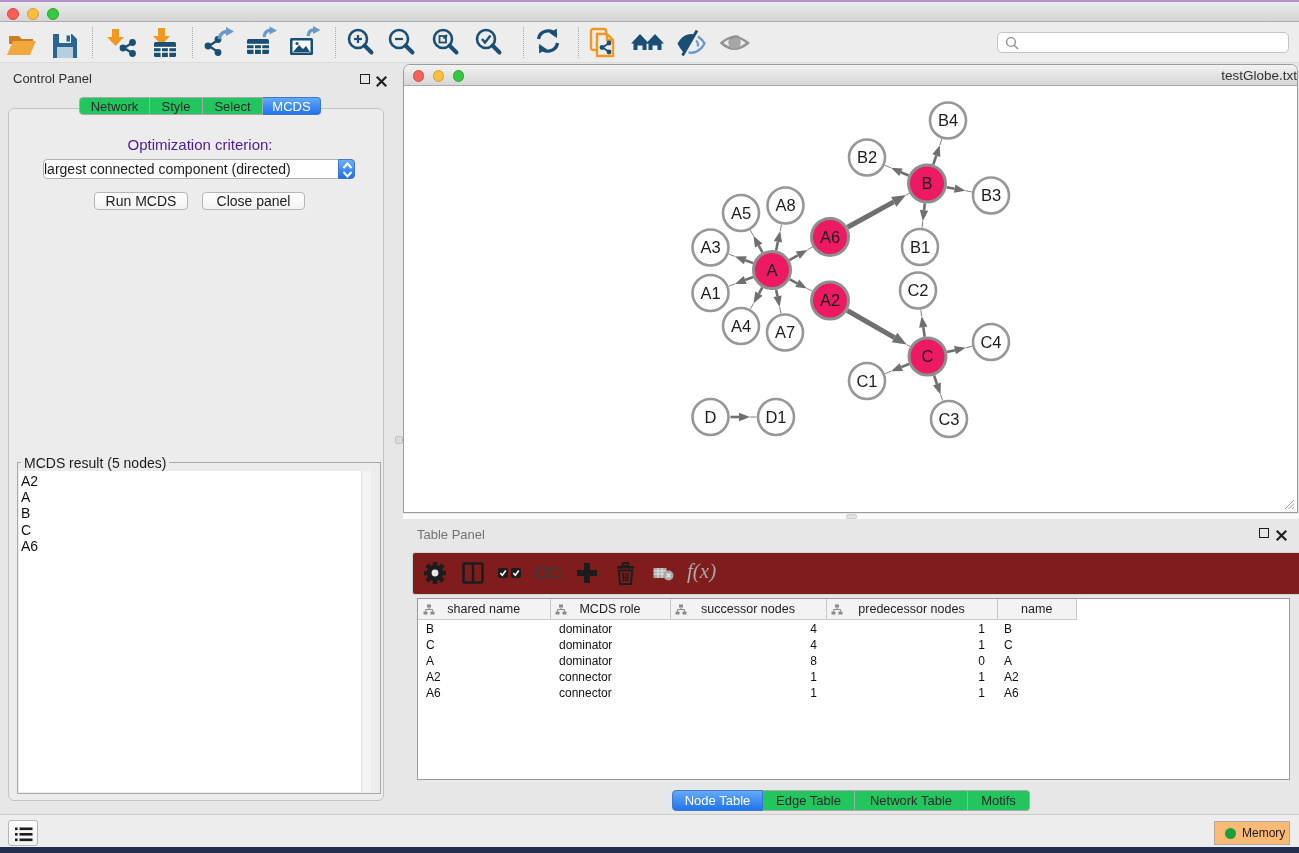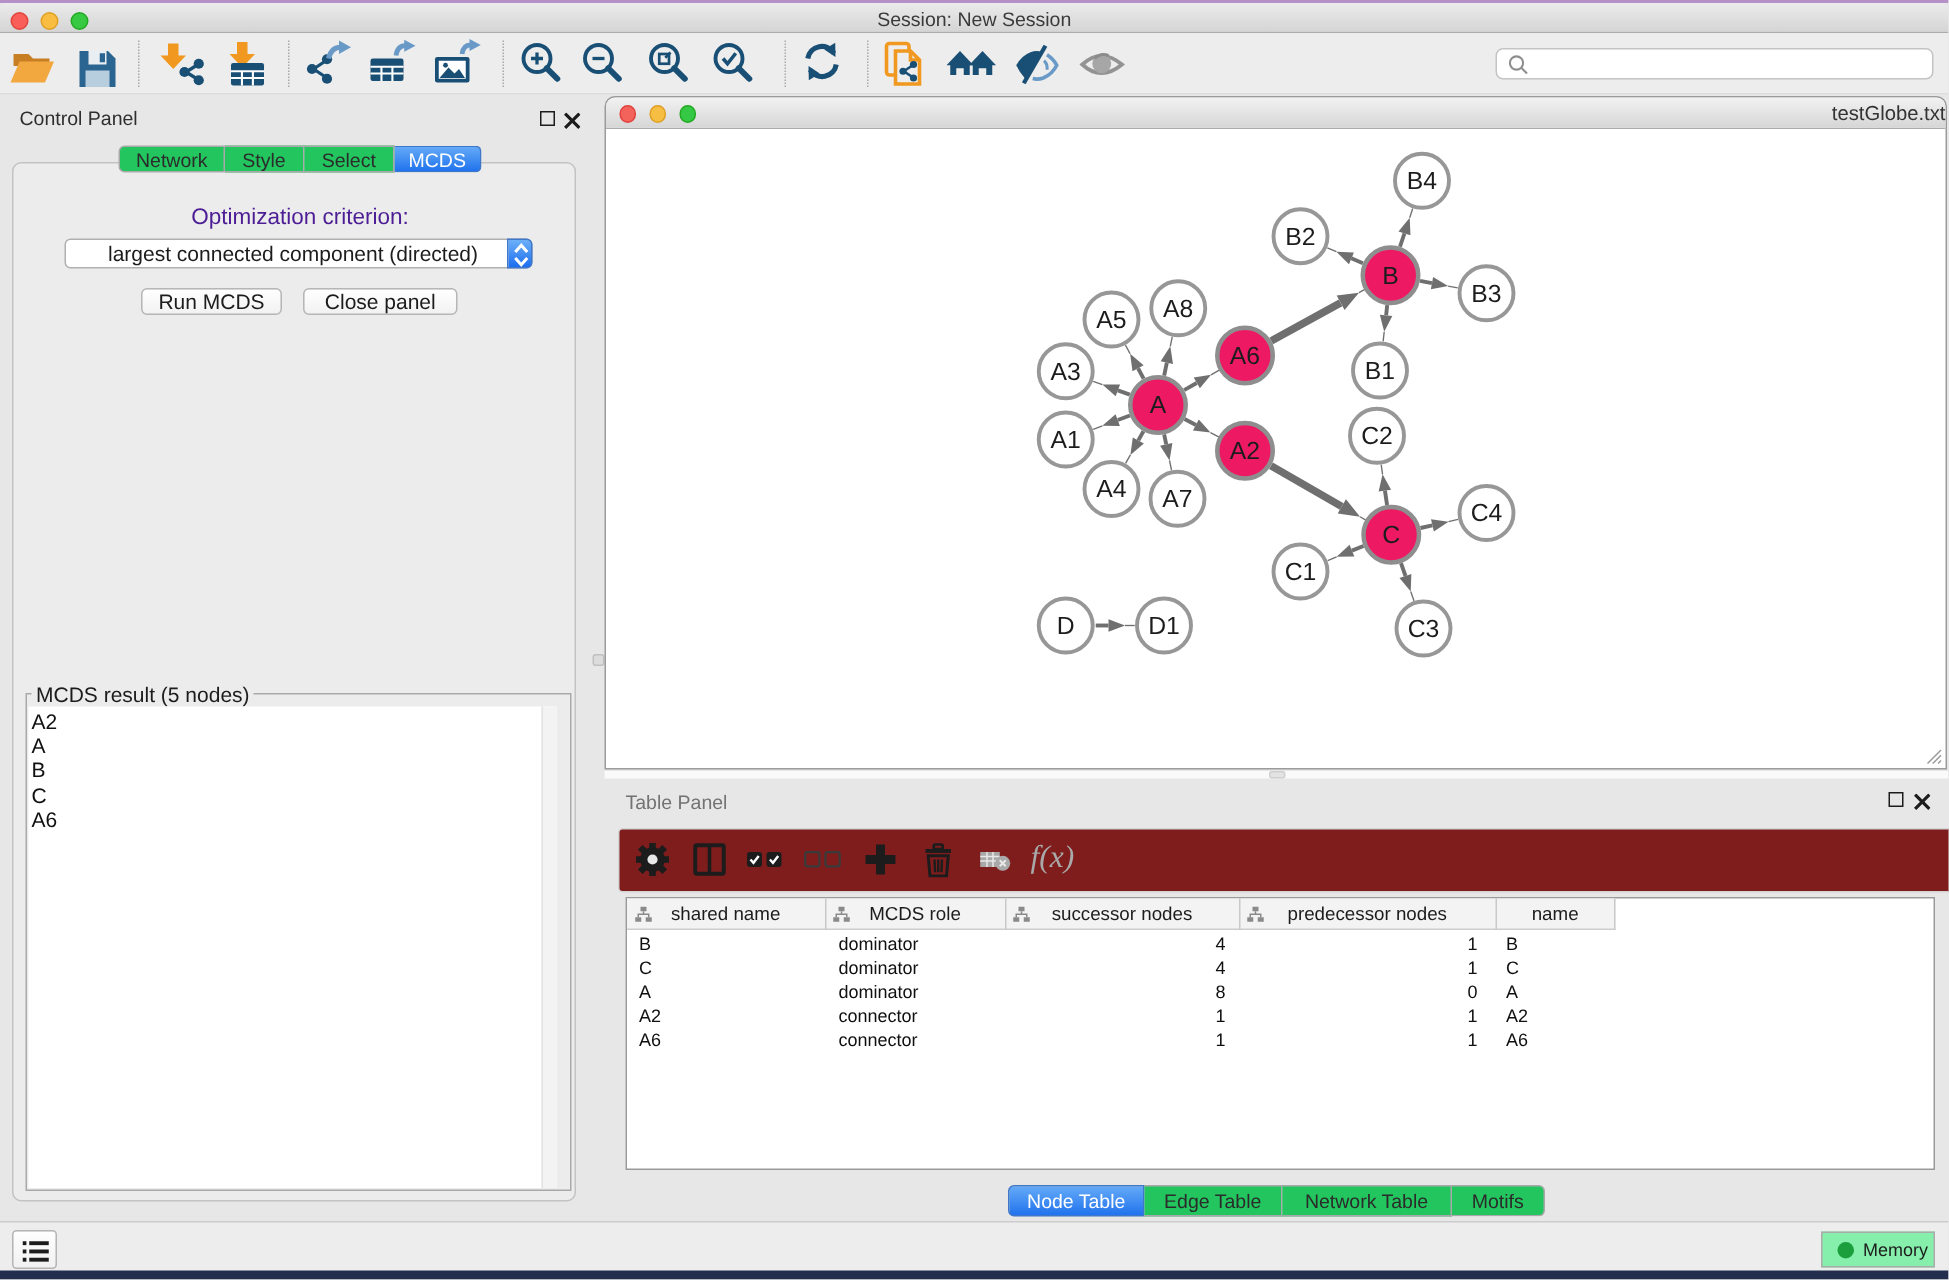--- a/index.html
+++ b/index.html
@@ -37,21 +37,21 @@
 .tabrow .seg { height:18px; background:#22c55e; border:1px solid #a9a9a9; border-left:none;
   font-size:13px; color:#2b2b2b; text-align:center; line-height:17px; }
 .tabrow .seg.first { border-left:1px solid #a9a9a9; border-radius:4px 0 0 4px; }
 .tabrow .seg.last { border-radius:0 4px 4px 0; }
 .tabrow .seg.sel { background:linear-gradient(#64aaf7,#2173ee); color:#fff; border-color:#3f77c9; }
 #cpTabs { left:79px; top:97px; }
 
 #optLabel { left:12px; top:136px; width:376px; text-align:center; font-size:15px; color:#4c1d95; }
 #combo { left:43px; top:159px; width:312px; height:20px; background:#fff;
   border:1px solid #b0b0b0; border-radius:4px; font-size:14px; color:#1c1c1c;
-  line-height:18px; padding-left:28px; }
+  line-height:18px; padding-left:0; }
 #comboBtn { left:338px; top:159px; width:17px; height:20px;
   background:linear-gradient(#6db0f8,#1c6ef0); border-radius:0 4px 4px 0;
   border:1px solid #3f77c9; }
 .btn { background:linear-gradient(#ffffff,#f2f2f2); border:1px solid #b6b6b6; border-radius:4px;
   font-size:14px; color:#1c1c1c; text-align:center; line-height:16px; height:18px; }
 #btnRun { left:94px; top:192px; width:94px; }
 #btnClose { left:202px; top:192px; width:103px; }
 
 #grpBorder { left:17px; top:462px; width:364px; height:332px; border:1px solid #a9a9a9; }
 #grpLabel { left:21px; top:455px; background:#ECECEC; padding:0 3px; font-size:14px; color:#1c1c1c; }
@@ -89,29 +89,28 @@
 .hicon { position:absolute; top:5px; }
 .trow { position:absolute; font-size:12px; color:#101010; }
 .tnum { position:absolute; font-size:12px; color:#101010; text-align:right; }
 
 #tpTabs { left:672px; top:790px; }
 #tpTabs .seg { height:21px; line-height:20px; }
 
 #statusbar { left:0; top:814px; width:1299px; height:33px; background:#EDEDED; border-top:1px solid #cccccc; }
 #listBtn { left:8px; top:820px; width:30px; height:26px; background:linear-gradient(#fefefe,#f1f1f1);
   border:1px solid #b5b5b5; border-radius:3px; }
-#memBtn { left:1214px; top:821px; width:76px; height:24px; background:#86efac;
+#memBtn { left:1214px; top:821px; width:76px; height:24px; background:#fdba74;
   border:1px solid #ababab; font-size:12px; color:#1c1c1c; }
 #memDot { position:absolute; left:10px; top:6px; width:11px; height:11px; border-radius:50%; background:#1b9e3c; }
 </style>
 </head>
 <body>
 <div id="deskTop" class="abs"></div>
 <div id="titlebar" class="abs">
-  <div class="title">Session: New Session</div>
   <div id="tlr" class="tl"></div>
     <div id="tly" class="tl"></div>
     <div id="tlg" class="tl"></div>
 </div>
 <div id="toolbar" class="abs">
   <div class="tsep" style="left:92px"></div>
   <div class="tsep" style="left:192px"></div>
   <div class="tsep" style="left:335px"></div>
   <div class="tsep" style="left:523px"></div>
   <div class="tsep" style="left:578px"></div>

